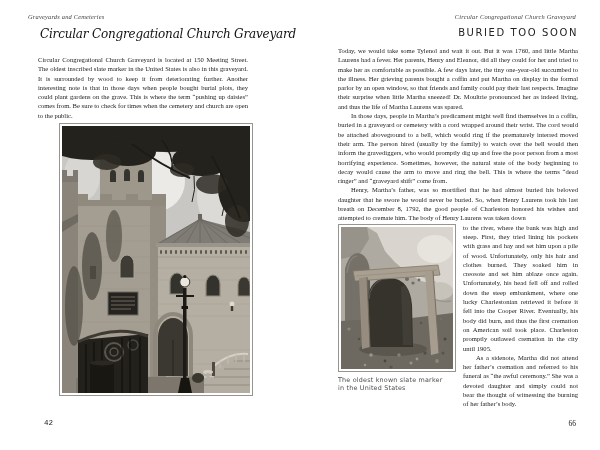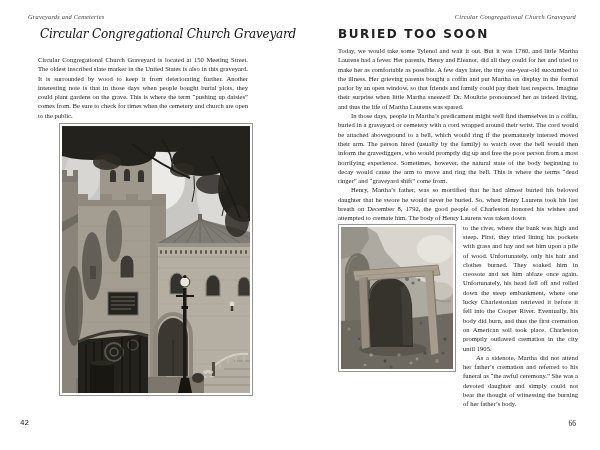--- a/index.html
+++ b/index.html
@@ -18,23 +18,23 @@
   .runhead.lft{left:28px;}
   .runhead.rgt{right:24px;text-align:right;}
 
   .chapter-title{
     position:absolute;left:40px;top:27px;margin:0;font-weight:normal;
     font-family:"DejaVu Serif","Liberation Serif",serif;font-style:italic;
     font-size:12px;letter-spacing:-.2px;color:#111;white-space:nowrap;
   }
 
   .section-heading{
-    position:absolute;left:38px;top:27px;width:240px;text-align:left;
-    font-family:"DejaVu Sans","Liberation Sans",sans-serif;font-weight:bold;
-    font-size:12px;letter-spacing:1.6px;color:#222;
+    position:absolute;left:38px;top:27px;width:240px;text-align:right;
+    font-family:"DejaVu Sans","Liberation Sans",sans-serif;font-weight:normal;
+    font-size:10px;letter-spacing:1.6px;color:#222;
   }
 
   .body-text{
     margin:0;font-size:6.6px;line-height:9.3px;text-align:justify;color:#1b1b1b;
   }
   .ind{text-indent:13px;}
 
   #left-body{position:absolute;left:38px;top:55px;width:210px;}
   #right-body{position:absolute;left:38px;top:46px;width:240px;}
 
@@ -51,21 +51,21 @@
   .float-fig svg{width:112px;height:142px;}
 
   .caption{
     font-family:"DejaVu Sans","Liberation Sans",sans-serif;
     font-size:6.4px;line-height:8.4px;color:#4d4d4d;letter-spacing:.2px;
   }
   #church-caption{position:absolute;left:58px;top:403px;width:140px;}
   .float-fig .caption{margin-top:4px;width:112px;}
 
   .pagenum{position:absolute;top:419px;font-size:7.5px;color:#222;}
-  .pagenum.lft{left:20px;font-family:Liberation Mono, monospace;}
+  .pagenum.lft{left:44px;font-family:Liberation Mono, monospace;}
   .pagenum.rgt{right:24px;}
 </style>
 </head>
 <body>
 
 <div>
 
   <section class="page" id="left-page">
     <div class="runhead lft">Graveyards and Cemeteries</div>
     <h1 class="chapter-title">Circular Congregational Church Graveyard</h1>
@@ -255,20 +255,21 @@
                 <circle cx="96" cy="134" r="1.9" fill="#8d8779"></circle>
               <circle cx="12" cy="132" r="1.6" fill="#6f6a5f"></circle>
                 <circle cx="24" cy="138" r="1.3" fill="#9b9486"></circle>
               <circle cx="50" cy="140" r="1.6" fill="#57524a"></circle>
                 <circle cx="76" cy="132" r="1.4" fill="#9b9486"></circle>
               <circle cx="102" cy="126" r="1.5" fill="#57524a"></circle>
                 <circle cx="90" cy="140" r="1.4" fill="#6f6a5f"></circle>
             </g>
           </svg>
         </figure>
+        <div class="caption">The oldest known slate marker in the United States</div>
       </div>
 
       <p class="body-text">to the river, where the bank was high and steep. First, they tried lining his pockets with grass and hay and set him upon a pile of wood. Unfortunately, only his hair and clothes burned. They soaked him in creosote and set him ablaze once again. Unfortunately, his head fell off and rolled down the steep embankment, where one lucky Charlestonian retrieved it before it fell into the Cooper River. Eventually, his body did burn, and thus the first cremation on American soil took place. Charleston promptly outlawed cremation in the city until 1905.</p>
       <p class="body-text ind">As a sidenote, Martha did not attend her father’s cremation and referred to his funeral as “the awful ceremony.” She was a devoted daughter and simply could not bear the thought of witnessing the burning of her father’s body.</p>
     </div>
 
     <div class="pagenum rgt">66</div>
   </section>
 
 </div>

